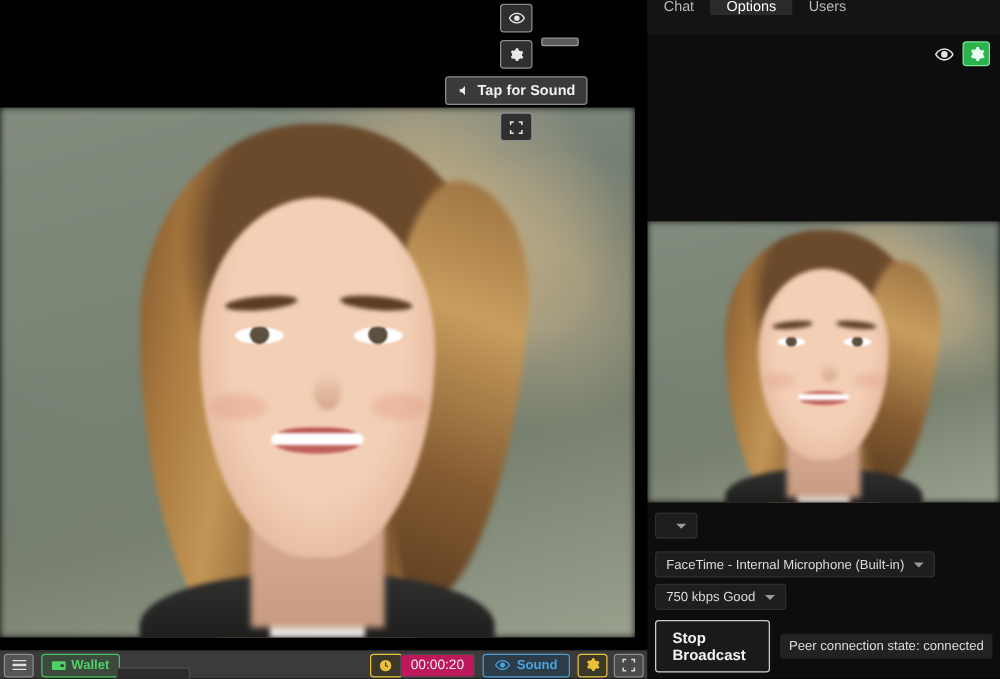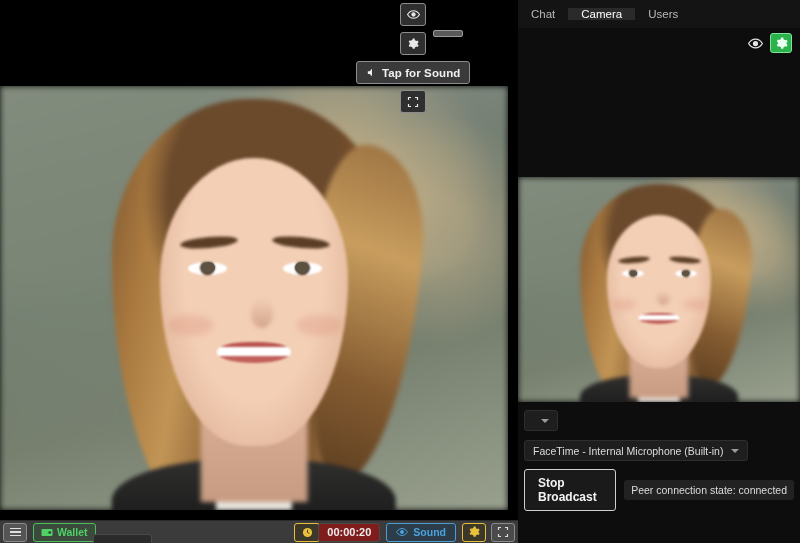--- a/index.html
+++ b/index.html
@@ -131,29 +131,29 @@
     border-radius: 3px; cursor: pointer; font-size: 10.5px; font-weight: bold;
   }
   #menu-button { width: 24px; background: #555; border: 1px solid #8c8c8c; color: #ddd; margin-right: 6px; }
   #menu-button .bars { display: flex; flex-direction: column; gap: 2px; }
   #menu-button .bars i { display: block; width: 11px; height: 1.5px; background: #e0e0e0; }
   #wallet-button { background: #3c4a3e; border: 1px solid #49c05b; color: #4fd166; padding: 4px 7px; gap: 4px; }
   #wallet-balance { background: #2b2b2b; border: 1px solid #4a4a4a; color: #e9e9e9; padding: 16px 9px; height: 14px;
                     display: flex; align-items: center; border-radius: 3px; margin-left: -3px; font-size: 11px; font-weight: bold; margin-top: 38px;}
   .sb-spacer { flex: 1; }
   #clock-button { background: #3c3829; border: 1px solid #e8c13c; color: #e8c13c; width: 26px; margin-right: 0; }
-  #timer-display { background: #7f1d1d; border: 1px solid #4a4a4a; color: #ededed; padding: 0 8px; height: 19px;
-                   display: flex; align-items: center; border-radius: 3px; margin-left: -2px; font-size: 11px; font-weight: bold; }
+  #timer-display { background: #be185d; border: 1px solid #4a4a4a; color: #ededed; padding: 0 8px; height: 19px;
+                   display: flex; align-items: center; border-radius: 3px; margin-left: -2px; font-size: 11px; }
   #free-button { background: #2c3c49; border: 1px solid #4a9ed4; color: #4aa3dd; padding: 0 9px; gap: 5px; margin-left: 6px; }
   #settings-button { background: #3c3829; border: 1px solid #e8c13c; color: #e8c13c; width: 24px; margin-left: 6px; }
   #fullscreen-button { background: #4a4a4a; border: 1px solid #8c8c8c; color: #dadada; width: 24px; margin-left: 5px; }
 
   
   #panel { position: absolute; right: 0; top: 0; width: 282px; height: 543px; background: #0d0d0d; }
-  #tabbar { display: flex; height: 28px; background: #141414; align-items: center; }
+  #tabbar { display: flex; height: 28px; background: #141414; align-items: flex-start; }
   .tab {
     display: flex; align-items: center; padding: 0 13px;
     font-size: 11.5px; color: #b9b9b9; cursor: pointer; background: #141414;
   }
   .tab.active { background: #2a2a2a; color: #fff; }
   #panel-tools {
     height: 30px; display: flex; align-items: center; justify-content: flex-end;
     gap: 7px; padding-right: 8px; background: #0d0d0d;
   }
   #preview-eye-icon { color: #e4e4e4; cursor: pointer; display: flex; }
@@ -303,21 +303,21 @@
           </svg>
         </span>
       </div>
     </div>
   </div>
 
   <div id="panel">
 
     <div id="tabbar">
       <div class="tab">Chat</div>
-      <div class="tab active">Camera</div>
+      <div class="tab active">Options</div>
       <div class="tab">Users</div>
     </div>
 
     <div id="panel-tools">
       <span id="preview-eye-icon">
         <svg width="15" height="15" viewBox="0 0 24 24" fill="none" stroke="#e4e4e4" stroke-width="2">
           <path d="M1 12s4-7 11-7 11 7 11 7-4 7-11 7S1 12 1 12z"></path>
             <circle cx="12" cy="12" r="3.2" fill="#e4e4e4"></circle>
         </svg>
       </span>
@@ -356,20 +356,26 @@
         <div class="select">
           <span class="caret"></span>
         </div>
       </div>
       <div class="row">
         <div class="select">
           <span>FaceTime - Internal Microphone (Built-in)</span>
           <span class="caret"></span>
         </div>
       </div>
+      <div class="row">
+        <div class="select">
+          <span>750 kbps Good</span>
+          <span class="caret"></span>
+        </div>
+      </div>
 
       <div id="broadcast-row">
         <div id="stop-broadcast-button">Stop Broadcast</div>
         <div id="peer-state">Peer connection state: connected</div>
       </div>
 
     </div>
   </div>
 </div>
 

